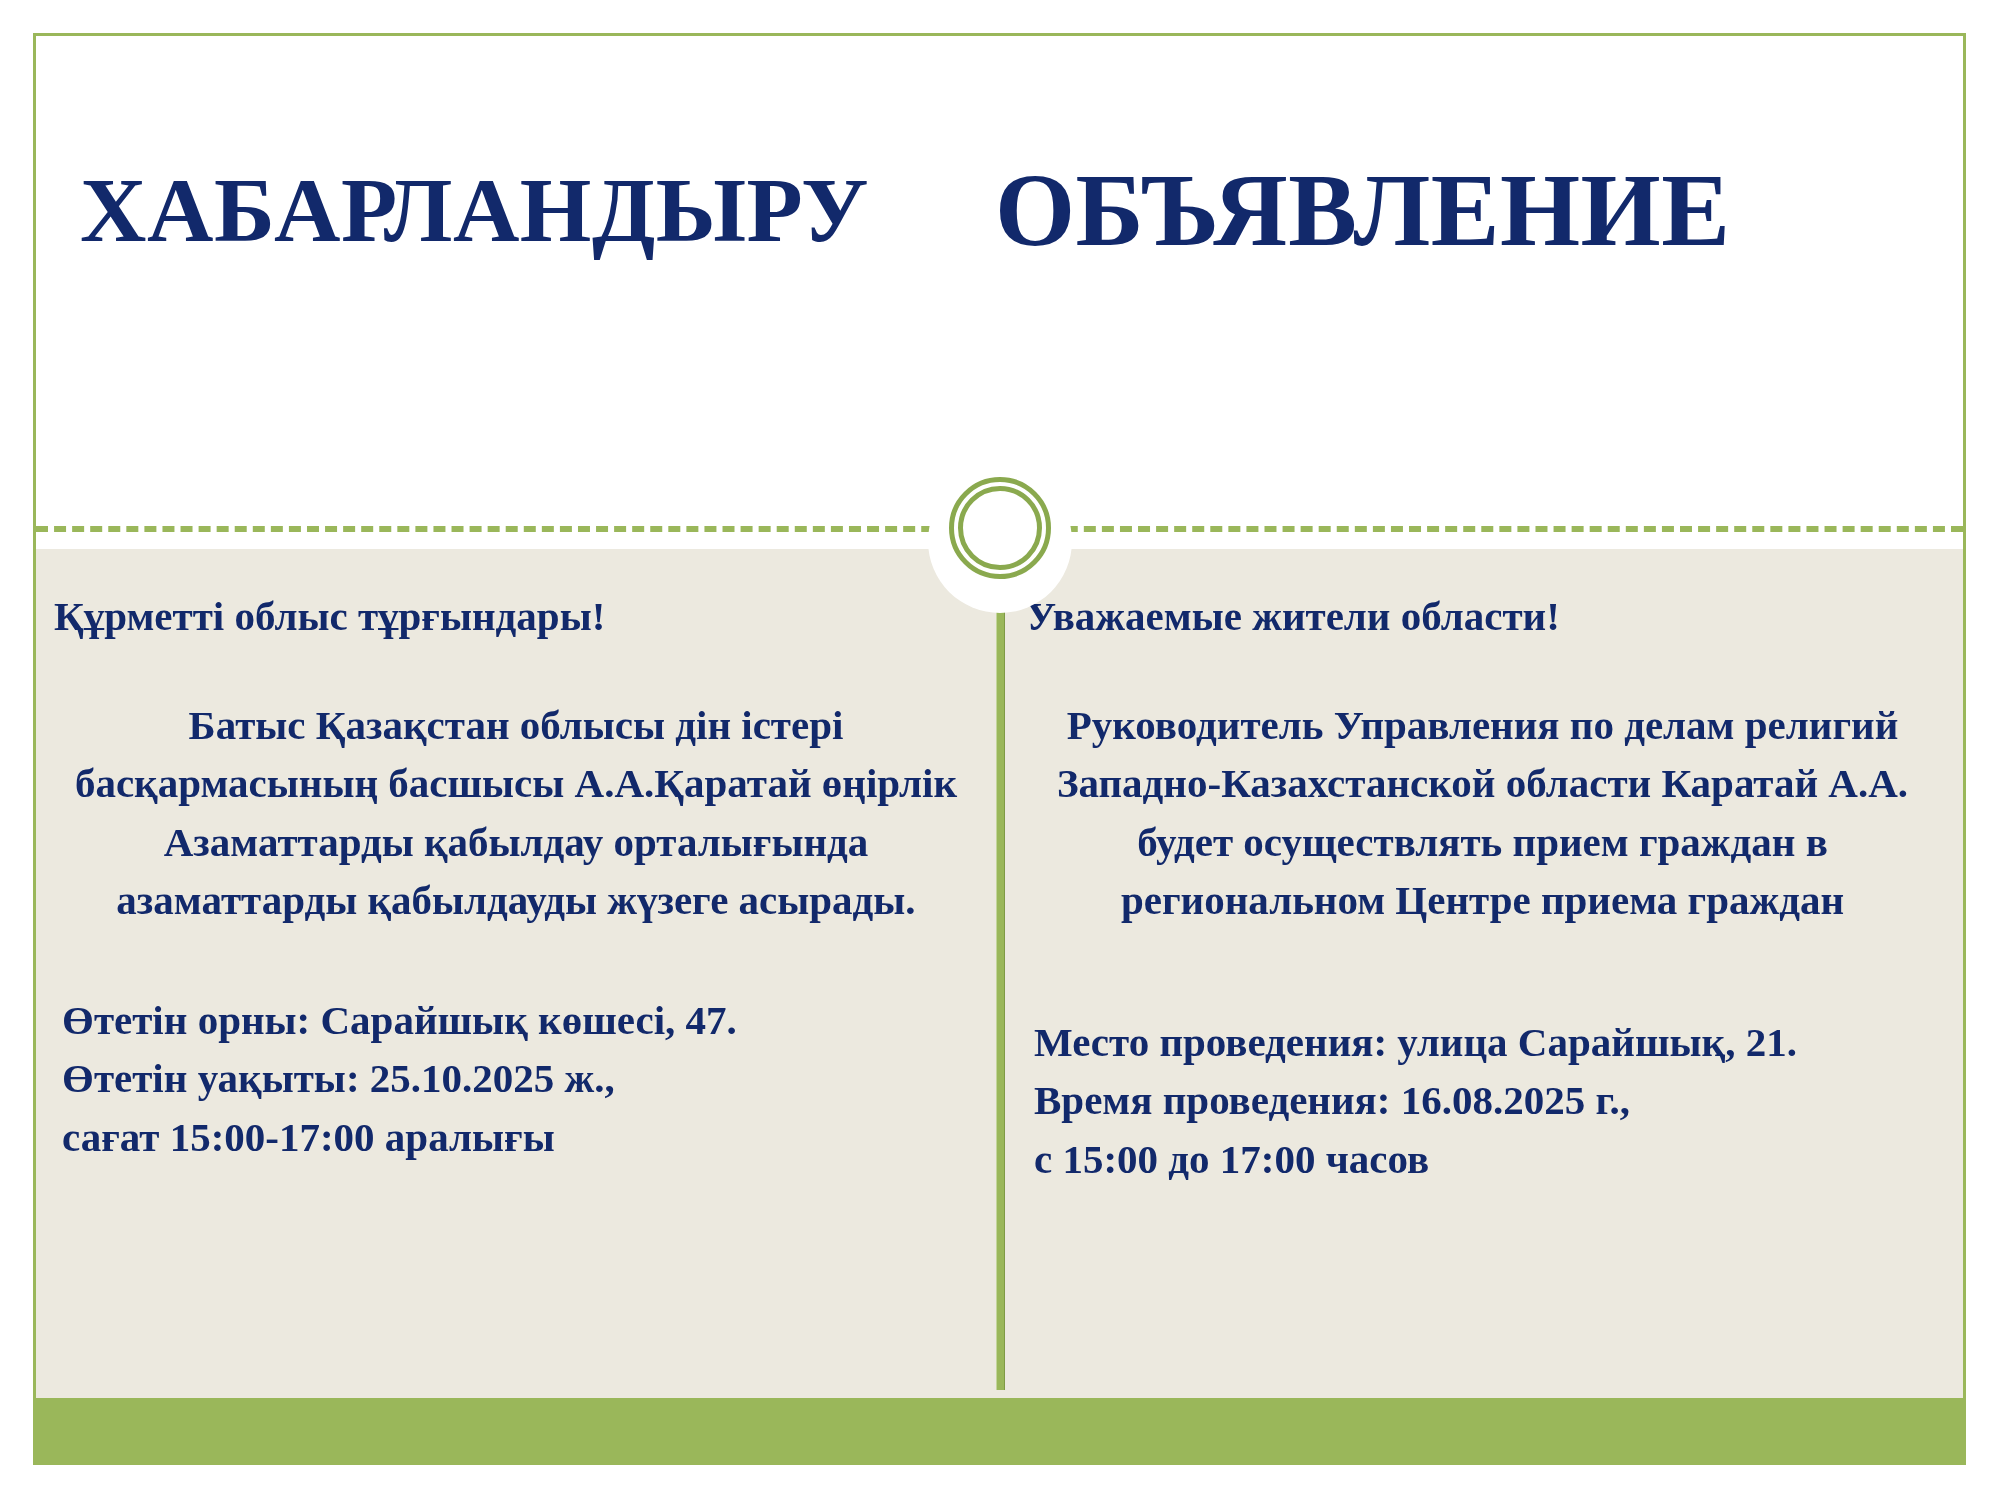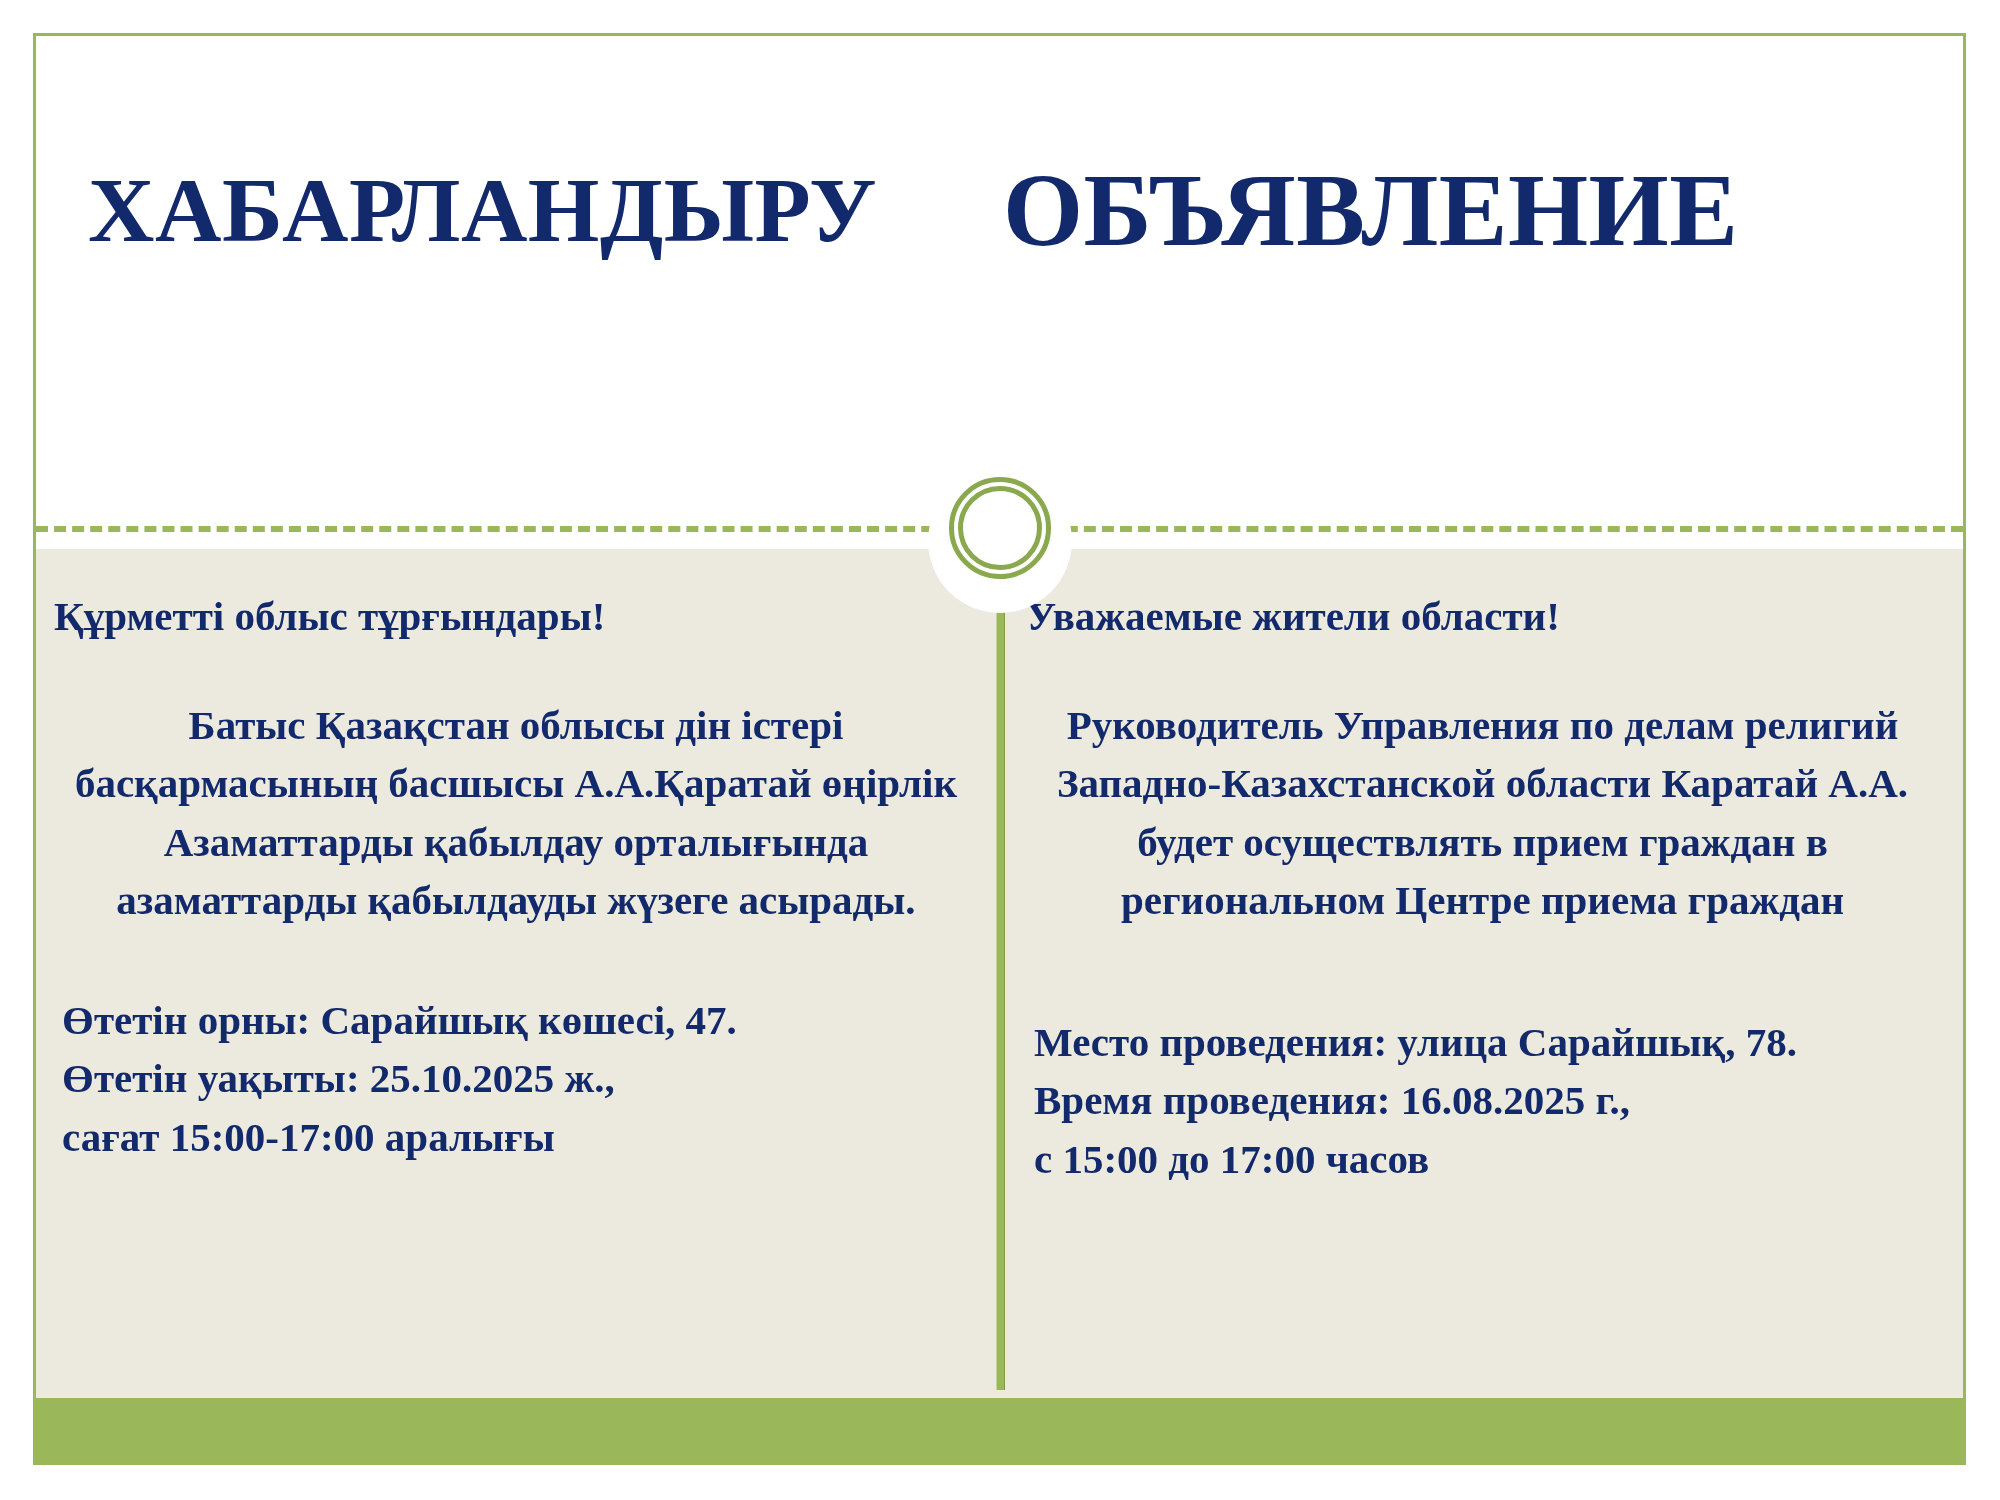--- a/index.html
+++ b/index.html
@@ -30,21 +30,21 @@
     width: 1933px;
     height: 1432px;
     border: 3px solid #9ab75a;
     box-sizing: border-box;
     pointer-events: none;
   }
 
   
   .title-row {
     position: absolute;
-    left: 36px;
+    left: 28px;
     top: 120px;
     width: 1927px;
     height: 180px;
     display: flex;
     align-items: center;
   }
   .title {
     color: #12296b;
     font-weight: bold;
     letter-spacing: 0.5px;
@@ -219,21 +219,21 @@
         <div class="dline">Өтетін орны: Сарайшық көшесі, 47.</div>
         <div class="dline">Өтетін уақыты: 25.10.2025 ж.,</div>
         <div class="dline">сағат   15:00-17:00 аралығы</div>
       </div>
     </div>
 
     <div class="col col-ru">
       <div class="greeting">Уважаемые жители области!</div>
       <div class="body-para">Руководитель Управления по делам религий Западно-Казахстанской области Каратай А.А. будет осуществлять прием граждан в региональном Центре приема граждан</div>
       <div class="details">
-        <div class="dline">Место проведения: улица Сарайшық, 78.</div>
+        <div class="dline">Место проведения: улица Сарайшық, 21.</div>
         <div class="dline">Время проведения: 16.08.2025 г.,</div>
         <div class="dline">с 15:00 до 17:00 часов</div>
       </div>
     </div>
 
   </div>
 
   <div class="bottom-bar"></div>
 
 </div>

